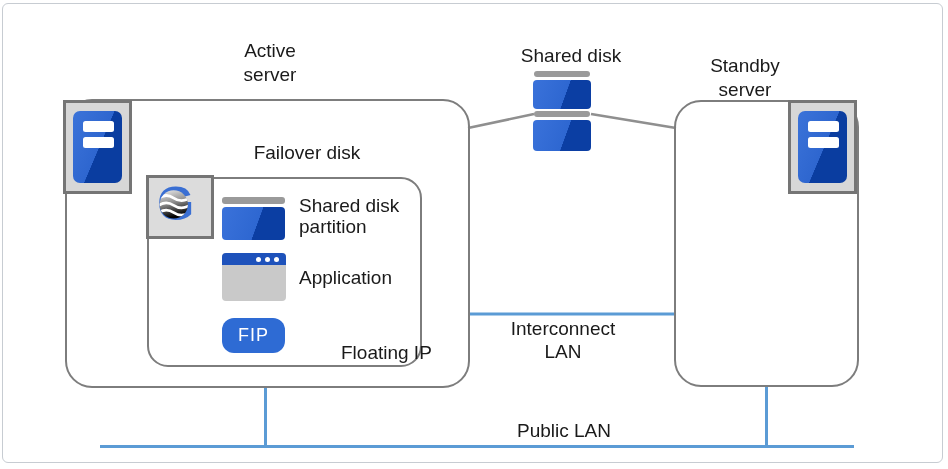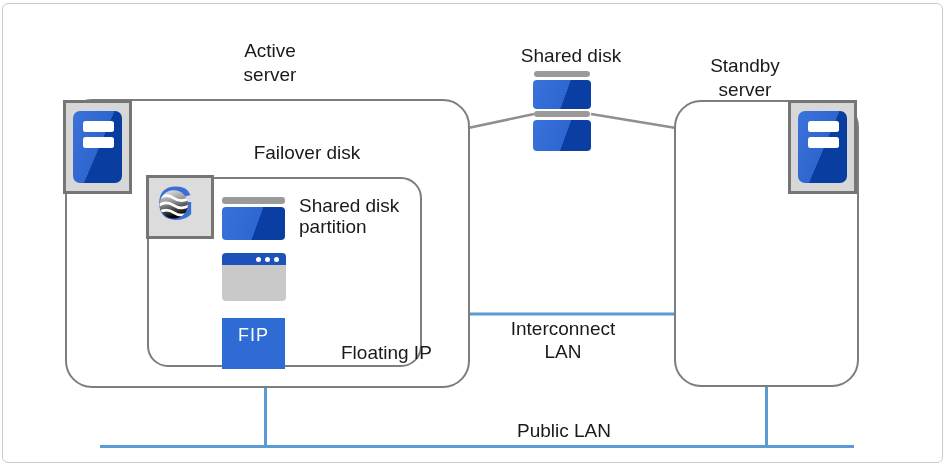--- a/index.html
+++ b/index.html
@@ -65,22 +65,22 @@
   .sd-body2{left:533px; top:120px; width:58px; height:31px;}
 
   
   .app-icon{position:absolute; left:222px; top:253px; width:64px; height:48px;
     border-radius:4px; background:#c9c9c9; overflow:hidden;}
   .app-titlebar{position:absolute; left:0; top:0; width:64px; height:12px; background:#1e52bb;}
   .app-dot{position:absolute; top:4px; width:5px; height:5px; border-radius:50%; background:#ffffff;}
   .app-dot.d1{right:25px;} .app-dot.d2{right:16px;} .app-dot.d3{right:7px;}
 
   
-  .fip-badge{position:absolute; left:222px; top:318px; width:63px; height:51px;
-    border-radius:0; background:#2e6bd4; color:#ffffff; font-size:18px;
+  .fip-badge{position:absolute; left:222px; top:318px; width:63px; height:35px;
+    border-radius:12px; background:#2e6bd4; color:#ffffff; font-size:18px;
     letter-spacing:1px; text-align:center; line-height:35px;}
 </style>
 </head>
 <body>
 
 <div class="canvas">
 
   <div class="frame"></div>
 
   <svg class="wires" viewBox="0 0 948 469">
@@ -129,20 +129,21 @@
   <div class="disk-body part-body"></div>
   <div class="row-lbl row1-lbl"><span>Shared disk</span><br><span>partition</span></div>
 
   <div class="app-icon">
     <div class="app-titlebar">
       <span class="app-dot d1"></span>
       <span class="app-dot d2"></span>
       <span class="app-dot d3"></span>
     </div>
   </div>
+  <div class="row-lbl row2-lbl">Application</div>
 
   <div class="fip-badge">FIP</div>
   <div class="row-lbl row3-lbl">Floating IP</div>
 
   <div class="lbl lbl-shared">Shared disk</div>
   <div class="cap sd-cap1"></div>
   <div class="disk-body sd-body1"></div>
   <div class="cap sd-cap2"></div>
   <div class="disk-body sd-body2"></div>
 

